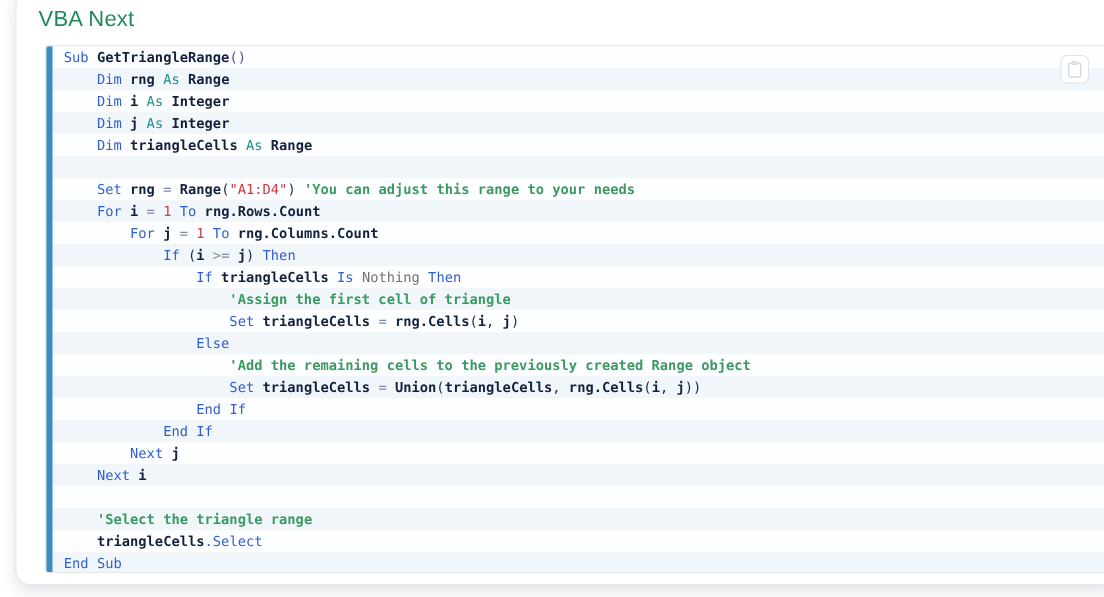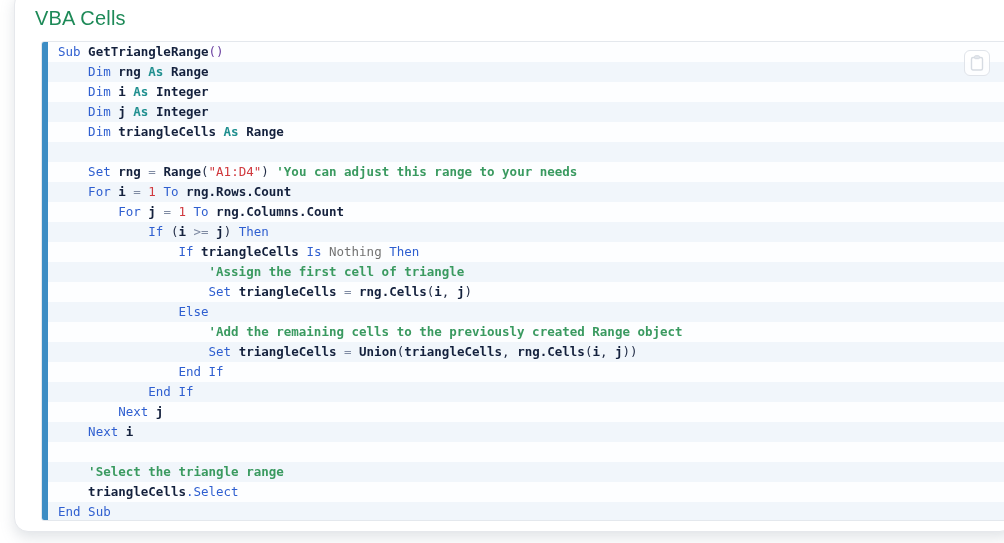--- a/index.html
+++ b/index.html
@@ -69,21 +69,21 @@
     font-size: 12.5px;
     line-height: 20px;
     color: #1f2a44;
     white-space: pre;
     letter-spacing: 0px;
   }
   pre.code .ln { display: block; height: 20px; padding-left: 10px; }
 
   
   .kw   { color: #2f5fd0; }          
-  .typ  { color: #1f8f8f; font-weight: bold; }          
+  .typ  { color: #1f8f8f; }          
   .idn  { color: #14213d; font-weight: bold; } 
   .fn   { color: #14213d; font-weight: bold; } 
   .str  { color: #d0393e; }          
   .num  { color: #d0393e; }          
   .nil  { color: #737373; }          
   .cmt  { color: #3a9a60; font-weight: bold; }          
   .pun  { color: #6a3fa0; }          
   .op   { color: #7f8ba3; }          
   .dot  { color: #1f2a44; }
 
@@ -100,21 +100,21 @@
   }
   .copy-btn svg { display: block; }
 </style>
 </head>
 <body>
 
 <div id="page">
 
   <div class="card">
 
-    <div class="card-title">VBA Cells</div>
+    <div class="card-title">VBA Next</div>
 
     <div class="code-wrap">
 
       <div class="accent-bar"></div>
 
       <div class="code-area">
         <div class="stripes" id="stripes">
             <div class="stripe plain" style="top: 0px;"></div>
             <div class="stripe alt" style="top: 20px;"></div>
             <div class="stripe plain" style="top: 40px;"></div>

